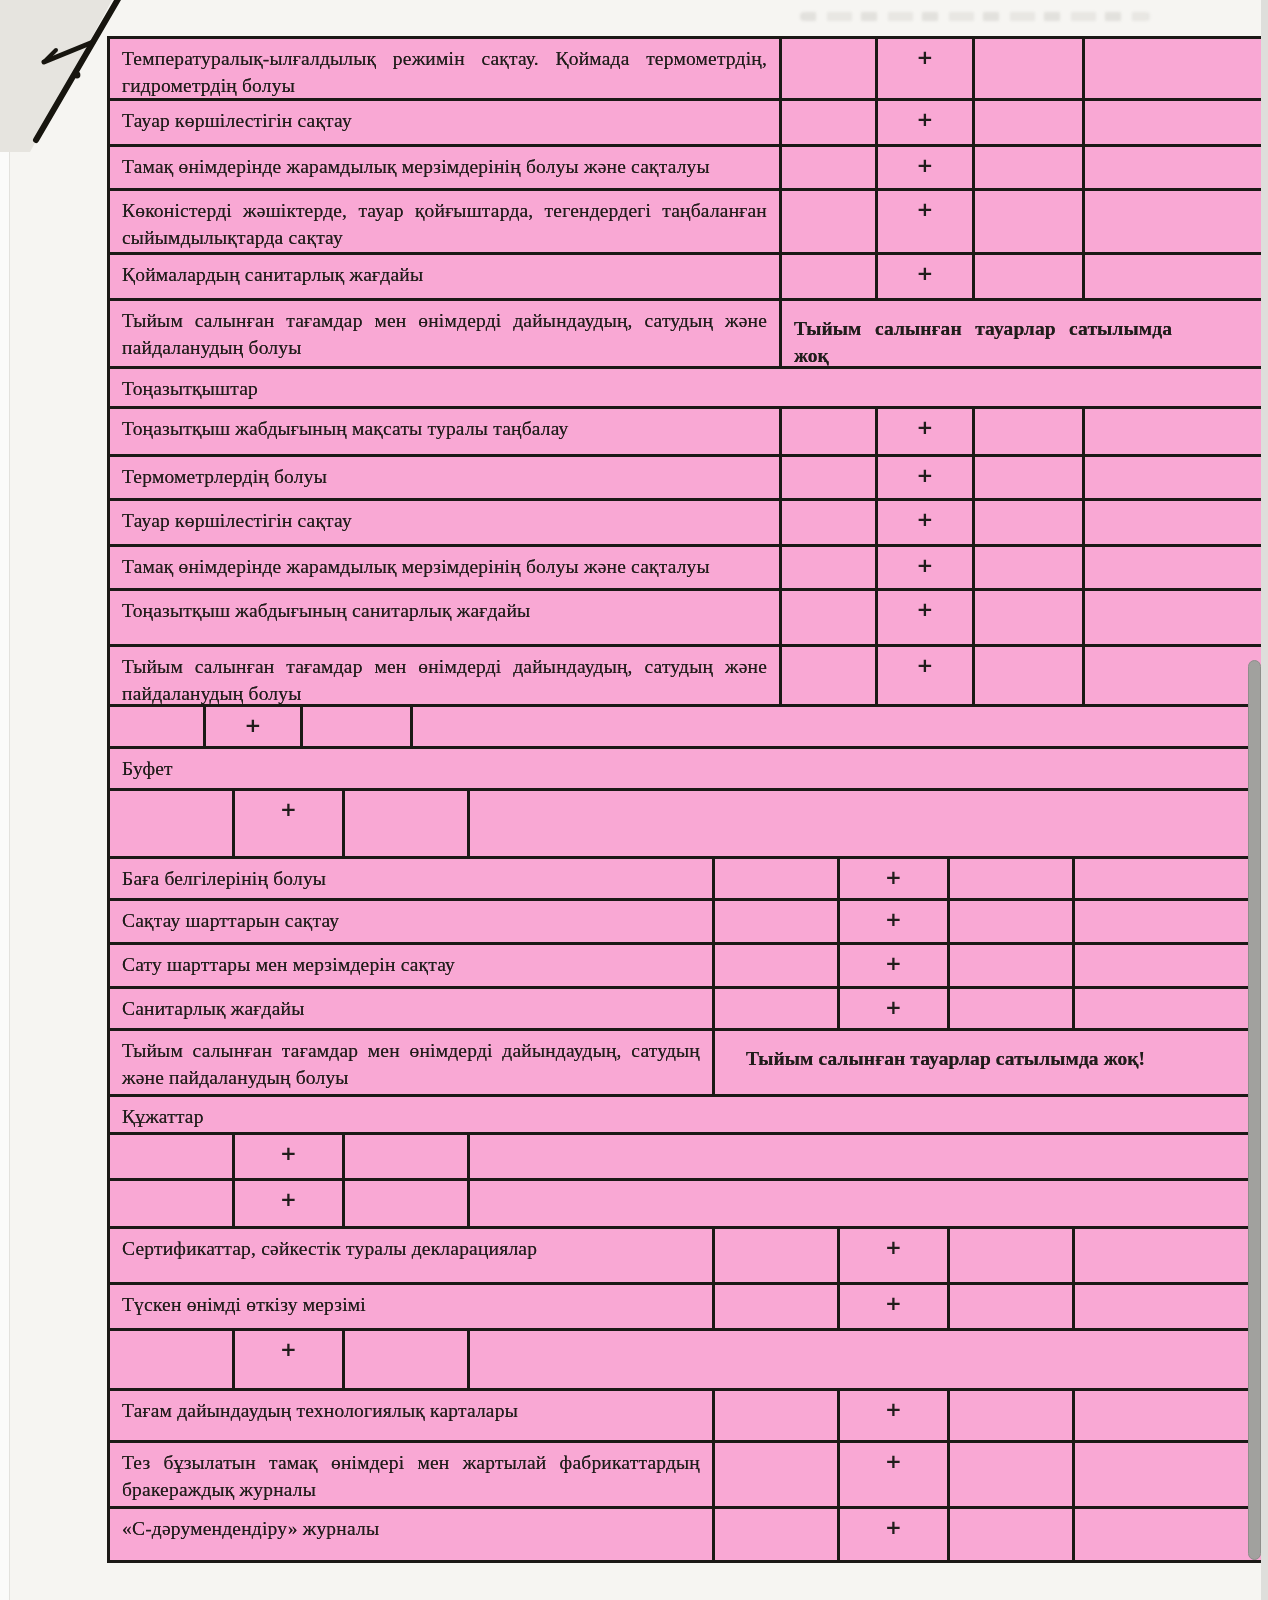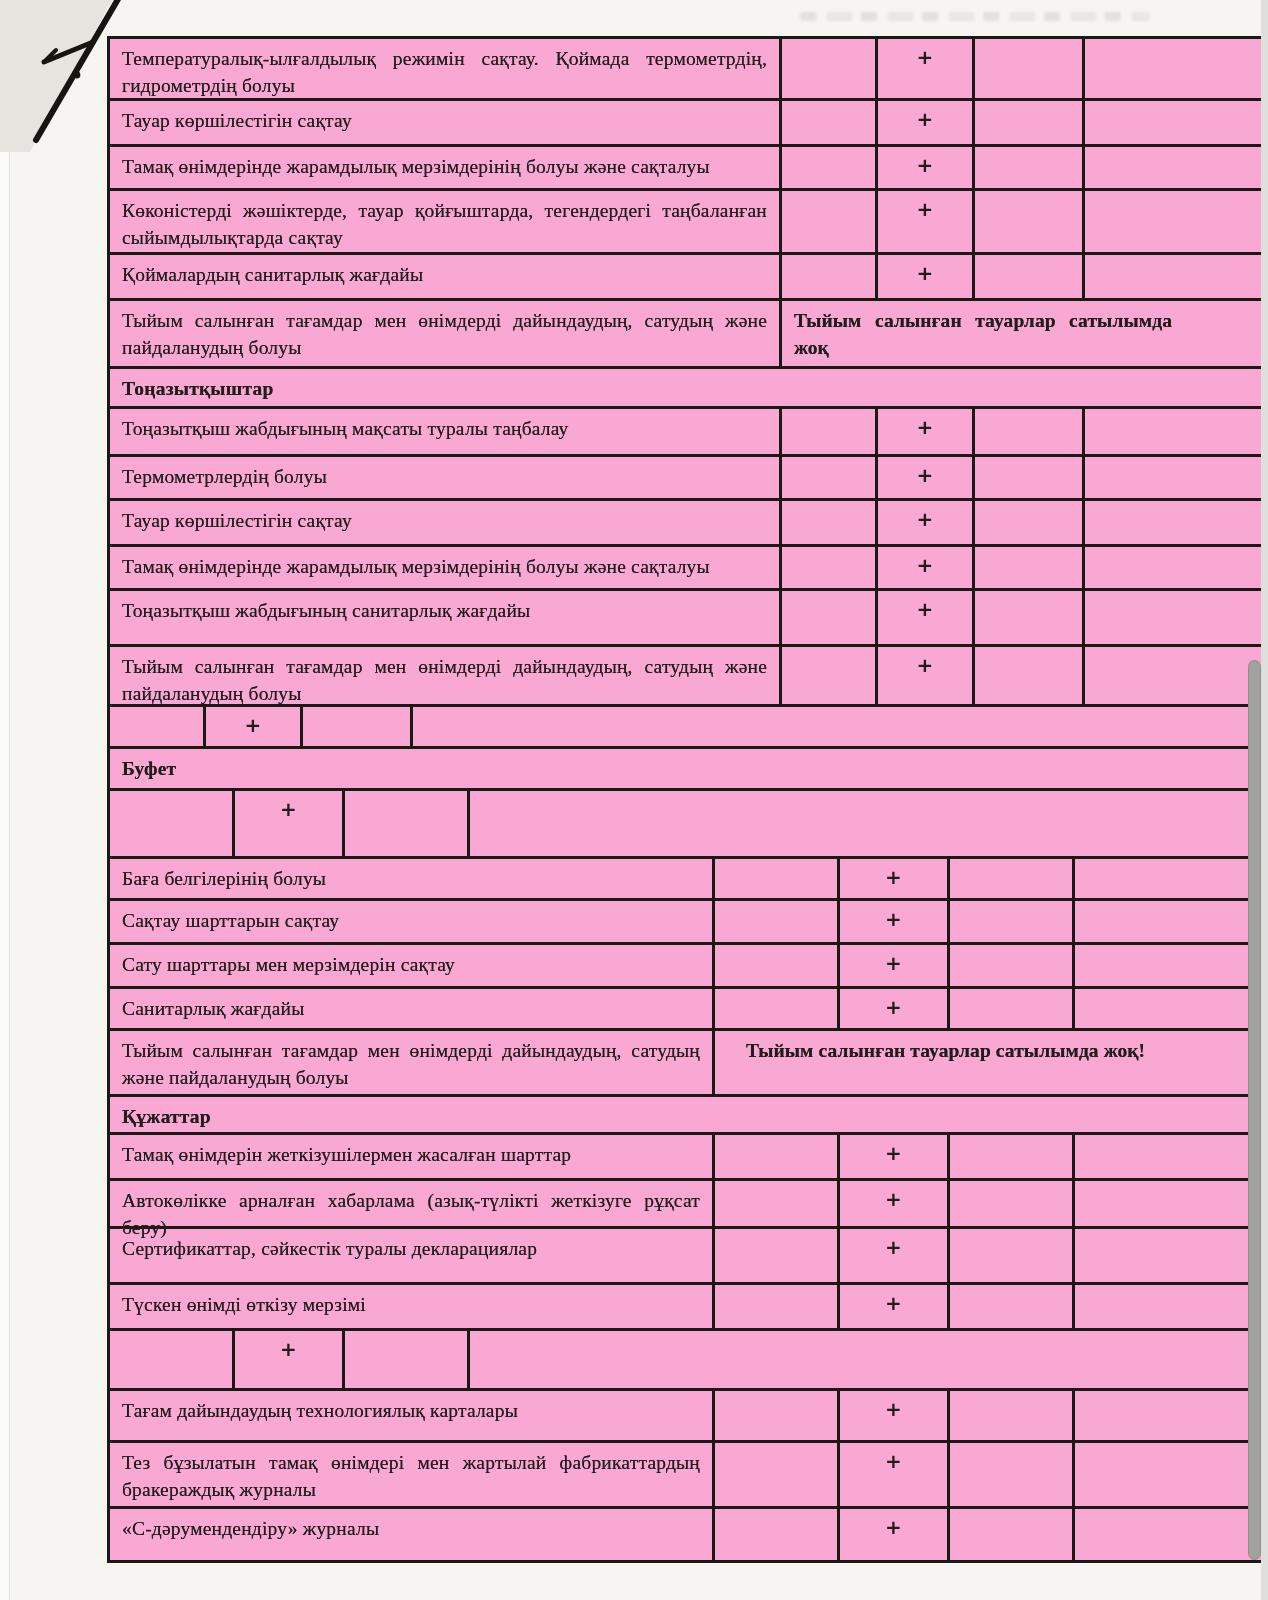--- a/index.html
+++ b/index.html
@@ -37,24 +37,24 @@
   .wide .c1{width:96px;}
   .wide .c2{width:97px;}
   .wide .c3{width:110px;}
   .wide .c4{width:97px;}
   
   .narrow .text{width:605px;}
   .narrow .c1{width:125px;}
   .narrow .c2{width:110px;}
   .narrow .c3{width:125px;}
   .narrow .c4{width:107px;}
-  .sectionhead .text{width:1072px;font-weight:700;}
+  .sectionhead .text{width:1072px;font-weight:400;}
   .merged{
     padding:7px 10px 0 12px;font-size:19.5px;line-height:1.38;font-weight:700;
-    text-align:justify;letter-spacing:.1px;text-shadow:0 0 .6px rgba(32,29,27,.8);
+    text-align:justify;letter-spacing:.1px;text-shadow:0 0 .6px rgba(32,29,27,.8);margin-top:8px;
   }
   .wide .merged{width:400px;}
   .narrow .merged{width:467px;padding-left:31px;}
   
   .ghost{
     position:absolute;height:9px;border-radius:4px;
     background:repeating-linear-gradient(90deg,
       rgba(125,122,114,.30) 0px, rgba(125,122,114,.30) 16px,
       rgba(125,122,114,0) 16px, rgba(125,122,114,0) 27px,
       rgba(125,122,114,.22) 27px, rgba(125,122,114,.22) 52px,
@@ -240,28 +240,26 @@
   <div class="row narrow" style="height:66px">
     <div class="cell text">Тыйым салынған тағамдар мен өнімдерді дайындаудың, сатудың және пайдаланудың болуы</div>
     <div class="cell merged endcol">Тыйым салынған тауарлар  сатылымда жоқ!</div>
   </div>
 
   <div class="row sectionhead" style="height:38px">
     <div class="cell text endcol">Құжаттар</div>
   </div>
 
   <div class="row narrow" style="height:46px">
-    <div class="cell text">Тамақ өнімдерін жеткізушілермен жасалған шарттар</div>
     <div class="cell c1"></div>
     <div class="cell c2 plus">+</div>
     <div class="cell c3"></div>
     <div class="cell c4 endcol"></div>
   </div>
   <div class="row narrow" style="height:48px">
-    <div class="cell text">Автокөлікке арналған хабарлама (азық-түлікті жеткізуге рұқсат беру)</div>
     <div class="cell c1"></div>
     <div class="cell c2 plus">+</div>
     <div class="cell c3"></div>
     <div class="cell c4 endcol"></div>
   </div>
   <div class="row narrow" style="height:56px">
     <div class="cell text">Сертификаттар, сәйкестік туралы декларациялар</div>
     <div class="cell c1"></div>
     <div class="cell c2 plus">+</div>
     <div class="cell c3"></div>

